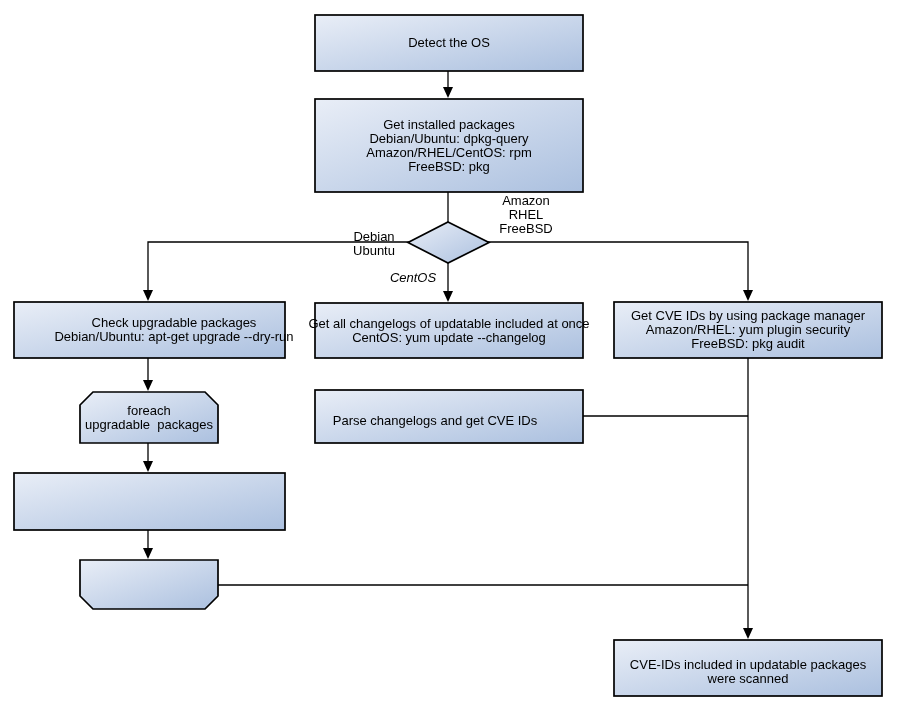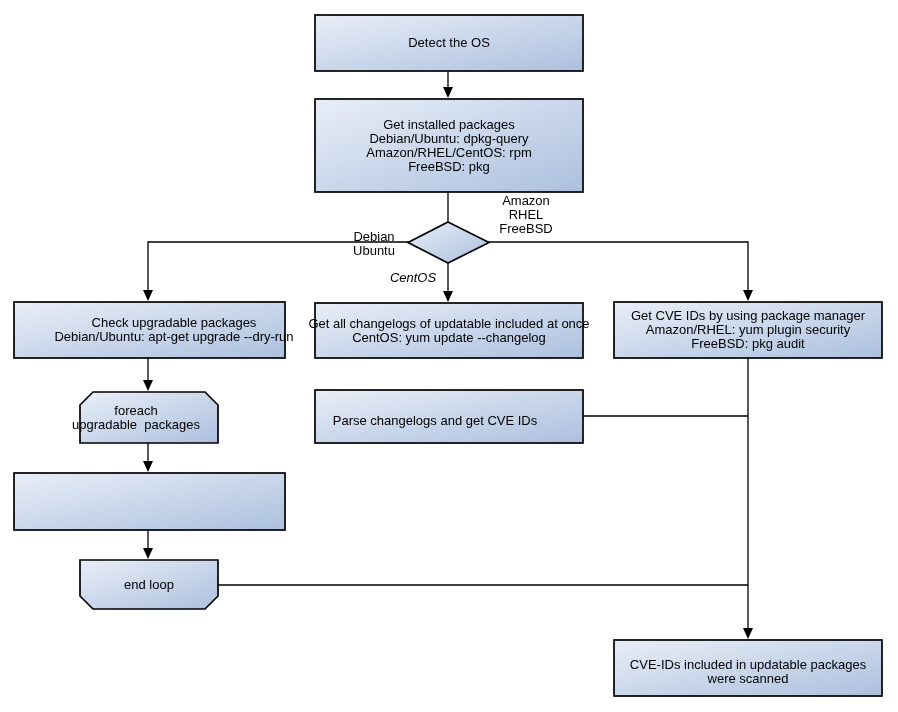--- a/index.html
+++ b/index.html
@@ -101,25 +101,24 @@
   <div class="lbl" style="left:315px; top:15px;  width:268px; height:56px;">Detect the OS</div>
 
   <div class="lbl" style="left:315px; top:99px;  width:268px; height:93px;">Get installed packages
 Debian/Ubuntu: dpkg-query
 Amazon/RHEL/CentOS: rpm
 FreeBSD: pkg</div>
 
   <div class="lbl" style="left:14px;  top:302px; width:320px; height:56px;">Check upgradable packages
 Debian/Ubuntu: apt-get upgrade --dry-run</div>
 
-  <div class="lbl" style="left:67px;  top:392px; width:138px; height:51px;">foreach
+  <div class="lbl" style="left:80px;  top:392px; width:138px; height:51px;">foreach
 upgradable  packages</div>
 
 
-  <div class="lbl" style="left:80px;  top:560px; width:138px; height:49px;">end loop</div>
 
   <div class="lbl" style="left:297px; top:303px; width:304px; height:55px;">Get all changelogs of updatable included at once
 CentOS: yum update --changelog</div>
 
   <div class="lbl" style="left:301px; top:390px; width:268px; height:61px;text-align:right;">Parse changelogs and get CVE IDs</div>
 
   <div class="lbl" style="left:614px; top:302px; width:268px; height:56px;">Get CVE IDs by using package manager
 Amazon/RHEL: yum plugin security
 FreeBSD: pkg audit</div>
 

